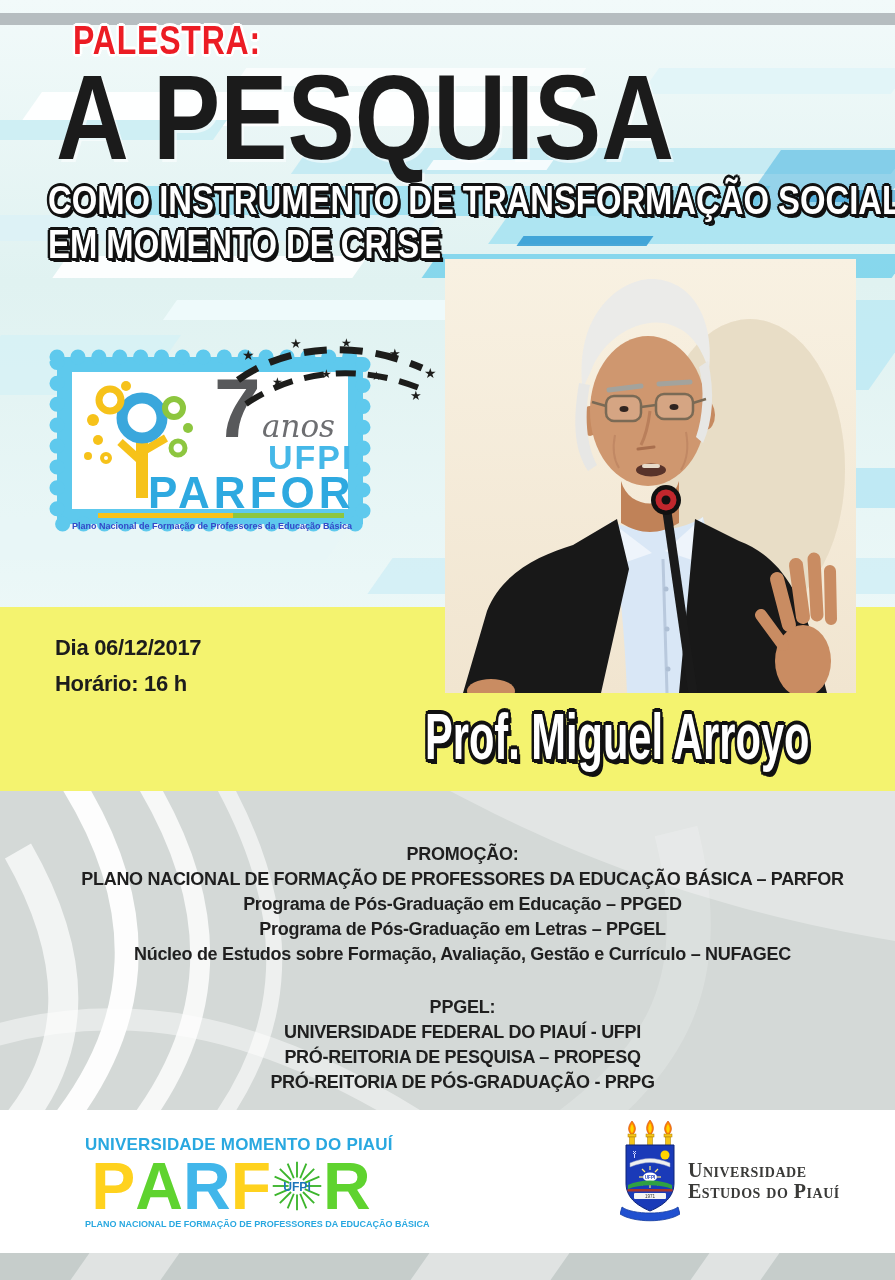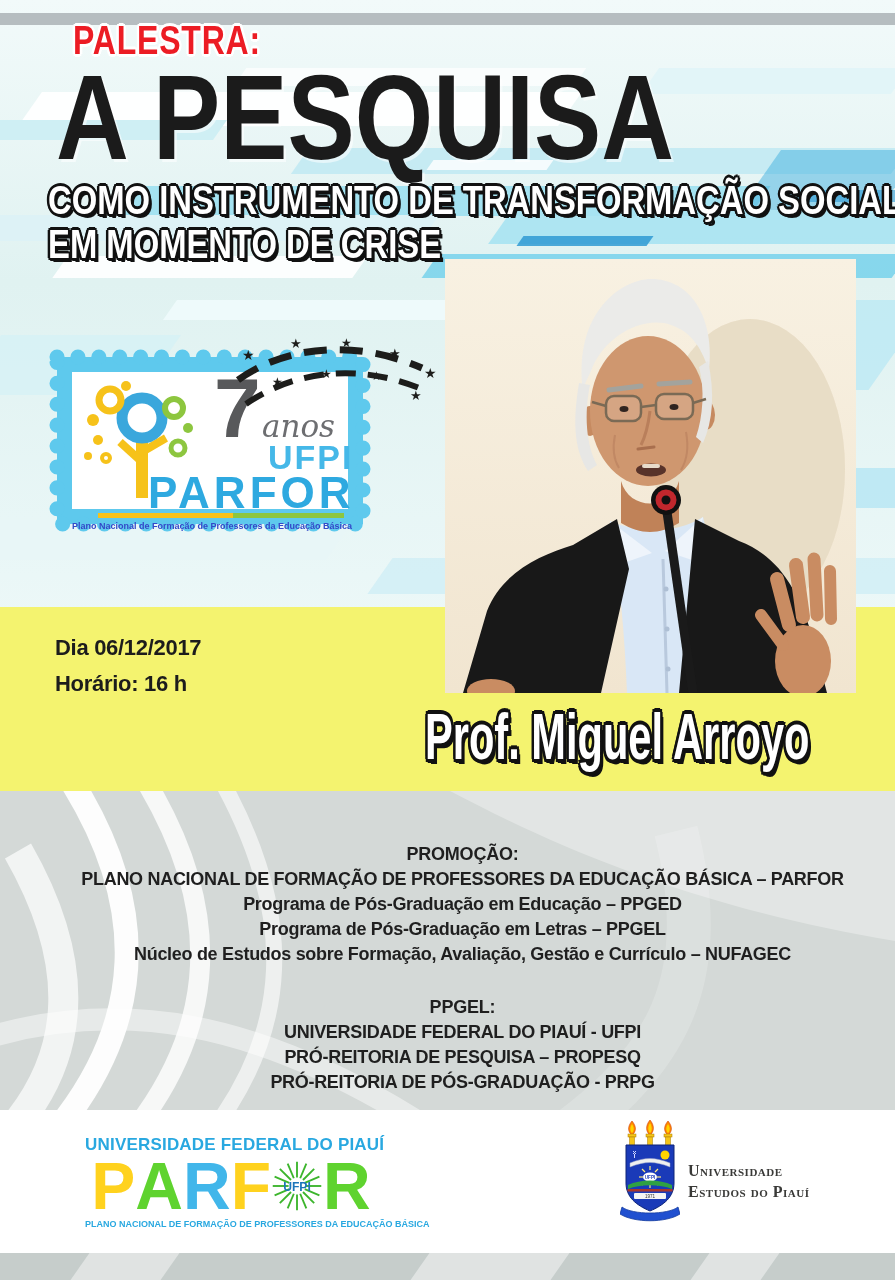--- a/index.html
+++ b/index.html
@@ -100,21 +100,21 @@
   .pl-univ{font-size:17px; font-weight:bold; color:#29a8e0; letter-spacing:.2px; white-space:nowrap;}
   .pl-word{margin-top:0px; height:62px; display:flex; align-items:center; justify-content:center;}
   .pl-word span{font-size:66px; font-weight:bold; line-height:56px; letter-spacing:0;}
   .lt-y{color:#ffd21e;} .lt-g{color:#5fd32f;} .lt-b{color:#41b6ea;}
   .pl-burst{width:56px; height:56px; margin:0 -2px;}
   .pl-caption{margin-top:2px; font-size:9px; font-weight:bold; color:#29a8e0; white-space:nowrap;}
 
   .crest{position:absolute; left:620px; top:1118px; width:60px; height:106px;}
   .crest-name{
     position:absolute; left:688px; top:1160px; font-family:"Liberation Serif", serif;
-    font-variant:small-caps; font-weight:bold; font-size:16px; line-height:21px; color:#3a3a38; letter-spacing:.5px;
+    font-variant:small-caps; font-weight:bold; font-size:20px; line-height:21px; color:#3a3a38; letter-spacing:.5px;
   }
 </style>
 </head>
 <body>
 
 <div class="poster">
 
   <div class="gray-bar"></div>
   <div class="shape s1"></div>
   <div class="shape s2"></div>
@@ -277,21 +277,21 @@
       <div class="sec-heading">PPGEL:</div>
       <div class="sec-line">UNIVERSIDADE FEDERAL DO PIAUÍ - UFPI</div>
       <div class="sec-line">PRÓ-REITORIA DE PESQUISA – PROPESQ</div>
       <div class="sec-line">PRÓ-REITORIA DE PÓS-GRADUAÇÃO - PRPG</div>
     </div>
   </div>
 
   <div class="white-band"></div>
 
   <div class="parfor-logo">
-    <div class="pl-univ">UNIVERSIDADE FEDERAL DO PIAUÍ</div>
+    <div class="pl-univ">UNIVERSIDADE MOMENTO DO PIAUÍ</div>
     <div class="pl-word">
       <span class="lt-y">P</span>
         <span class="lt-g">A</span>
         <span class="lt-b">R</span>
         <span class="lt-y">F</span>
         <svg class="pl-burst" viewBox="0 0 60 60">
         <g stroke="#3cb52c" stroke-width="2">
           <line x1="39" y1="30" x2="56" y2="30"></line>
             <line x1="38.3" y1="33.4" x2="54" y2="40"></line>
           <line x1="36.4" y1="36.4" x2="48.4" y2="48.4"></line>

